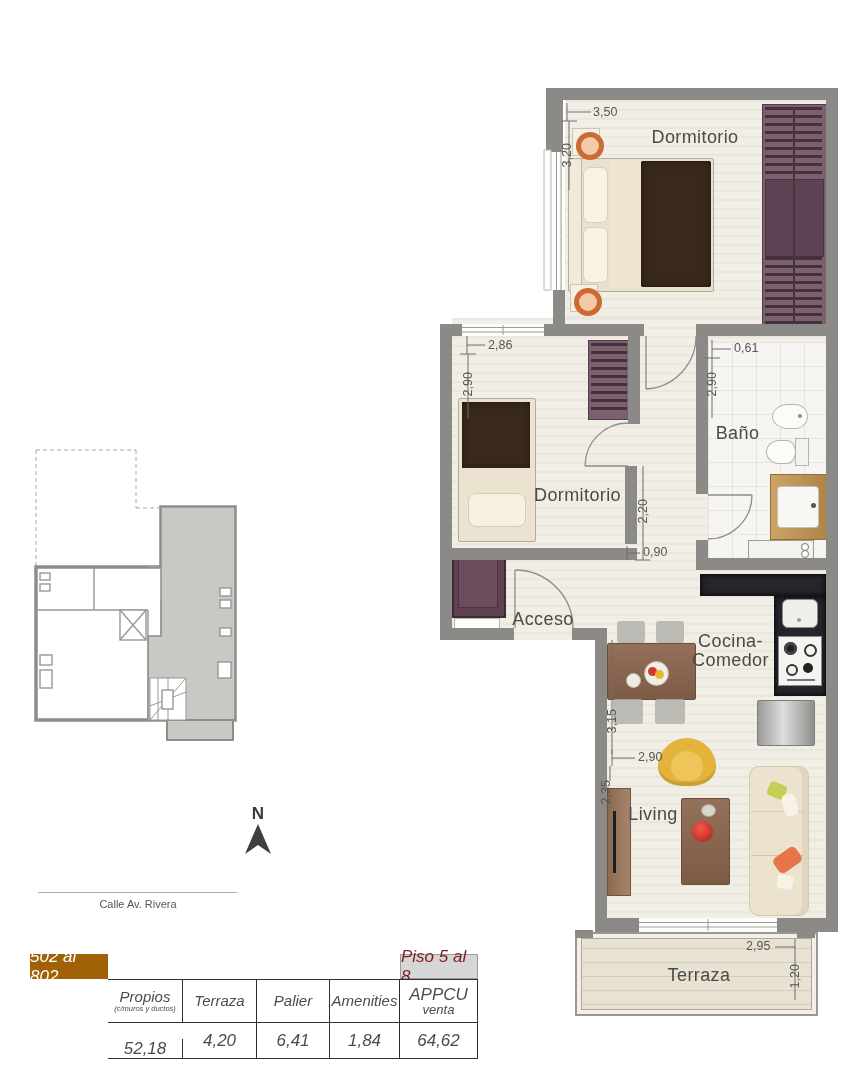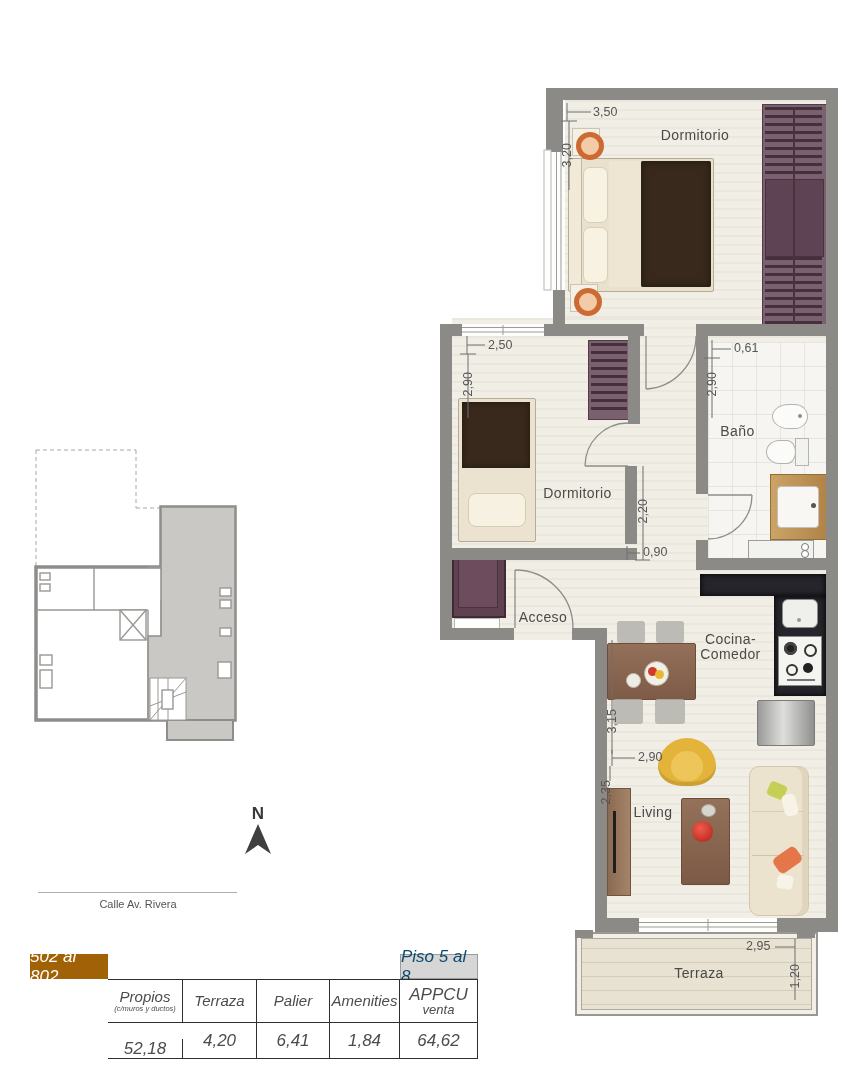--- a/index.html
+++ b/index.html
@@ -8,21 +8,21 @@
   .wall{position:absolute;background:#8c8a86;}
   .floor{position:absolute;background:#f1eee6;
          background-image:repeating-linear-gradient(180deg,rgba(145,135,115,.07) 0 2px,transparent 2px 9px);}
   .tilefloor{position:absolute;background:#f6f5f1;
          background-image:linear-gradient(#e6e4dd 1px,transparent 1px),linear-gradient(90deg,#e6e4dd 1px,transparent 1px);
          background-size:24px 24px;}
   .deck{position:absolute;background:#e8e2d3;border:2px solid #9a9793;
         box-shadow:inset 0 0 0 4px #f3efe6, inset 0 0 0 5px #aca89e;
         background-image:linear-gradient(#d5cdba 1px,transparent 1px);background-size:100% 14px;}
   .abs{position:absolute;}
-  .rlabel{position:absolute;font-size:14px;line-height:1.05;color:#4a4a48;text-align:center;letter-spacing:.4px;}
+  .rlabel{position:absolute;font-size:18px;line-height:1.05;color:#4a4a48;text-align:center;letter-spacing:.4px;}
   .dim{position:absolute;font-size:12.5px;line-height:1;color:#565656;white-space:nowrap;}
   .dim.rot{width:40px;text-align:center;transform:rotate(-90deg);transform-origin:center center;}
   .svgov{position:absolute;left:0;top:0;width:866px;height:1080px;pointer-events:none;}
   .slats{background:repeating-linear-gradient(180deg,#45303d 0 3px,#7b6070 3px 8px);}
   
   #tbl{position:absolute;left:30px;top:954px;display:grid;
        grid-template-columns:78px 75px 74px 73px 70px 78px;
        grid-template-rows:25px 44px 36px;
        font-style:italic;color:#4c4c4c;}
   .r1{display:flex;align-items:center;justify-content:center;font-size:17px;}
@@ -210,21 +210,21 @@
       <path d="M 612 640 V 754"></path>
       <path d="M 612 758 H 635 M 612 750 V 766"></path>
       <path d="M 610 766 V 781"></path>
       <path d="M 775 947 H 795 M 795 939 V 955"></path>
       <path d="M 795 955 V 1000"></path>
     </g>
   </svg>
 
   <div class="dim" style="left:593px;top:106px;">3,50</div>
   <div class="dim rot" style="left:547px;top:149px;">3,20</div>
-  <div class="dim" style="left:488px;top:339px;">2,50</div>
+  <div class="dim" style="left:488px;top:339px;">2,86</div>
   <div class="dim rot" style="left:448px;top:378px;">2,90</div>
   <div class="dim" style="left:734px;top:342px;">0,61</div>
   <div class="dim rot" style="left:692px;top:378px;">2,90</div>
   <div class="dim rot" style="left:623px;top:505px;">2,20</div>
   <div class="dim" style="left:643px;top:546px;">0,90</div>
   <div class="dim rot" style="left:592px;top:715px;">3,15</div>
   <div class="dim" style="left:638px;top:751px;">2,90</div>
   <div class="dim rot" style="left:586px;top:786px;">2,35</div>
   <div class="dim" style="left:746px;top:940px;">2,95</div>
   <div class="dim rot" style="left:775px;top:970px;">1,20</div>
@@ -271,21 +271,21 @@
   <svg class="abs" style="left:240px;top:822px;" width="36" height="36" viewBox="0 0 36 36">
     <path d="M 18 2 L 31 32 L 18 23 L 5 32 Z" fill="#3f3f3f"></path>
   </svg>
 
   <div class="abs" style="left:38px;top:892px;width:199px;height:0;border-top:1px solid #adadab;"></div>
   <div class="abs" style="left:28px;top:898px;width:220px;text-align:center;font-size:11px;color:#555;">Calle Av. Rivera</div>
 
   <div id="tbl">
 
     <div class="r1" style="grid-column:1;grid-row:1;background:#a16207;color:#fff;">502 al 802</div>
-    <div class="r1" style="grid-column:6;grid-row:1;background:#d6d6d6;color:#0c4a6e;border:1px solid #9c9c9c;">Piso 5 al 8</div>
+    <div class="r1" style="grid-column:6;grid-row:1;background:#d6d6d6;color:#7f1d1d;border:1px solid #9c9c9c;">Piso 5 al 8</div>
 
 
     <div class="cell topb" style="grid-column:2;grid-row:2;">
       <div class="hlabel">Propios</div>
       <div class="hnote">(c/muros y ductos)</div>
     </div>
     <div class="cell topb" style="grid-column:3;grid-row:2;">
       <div class="hlabel">Terraza</div>
     </div>
     <div class="cell topb" style="grid-column:4;grid-row:2;">

